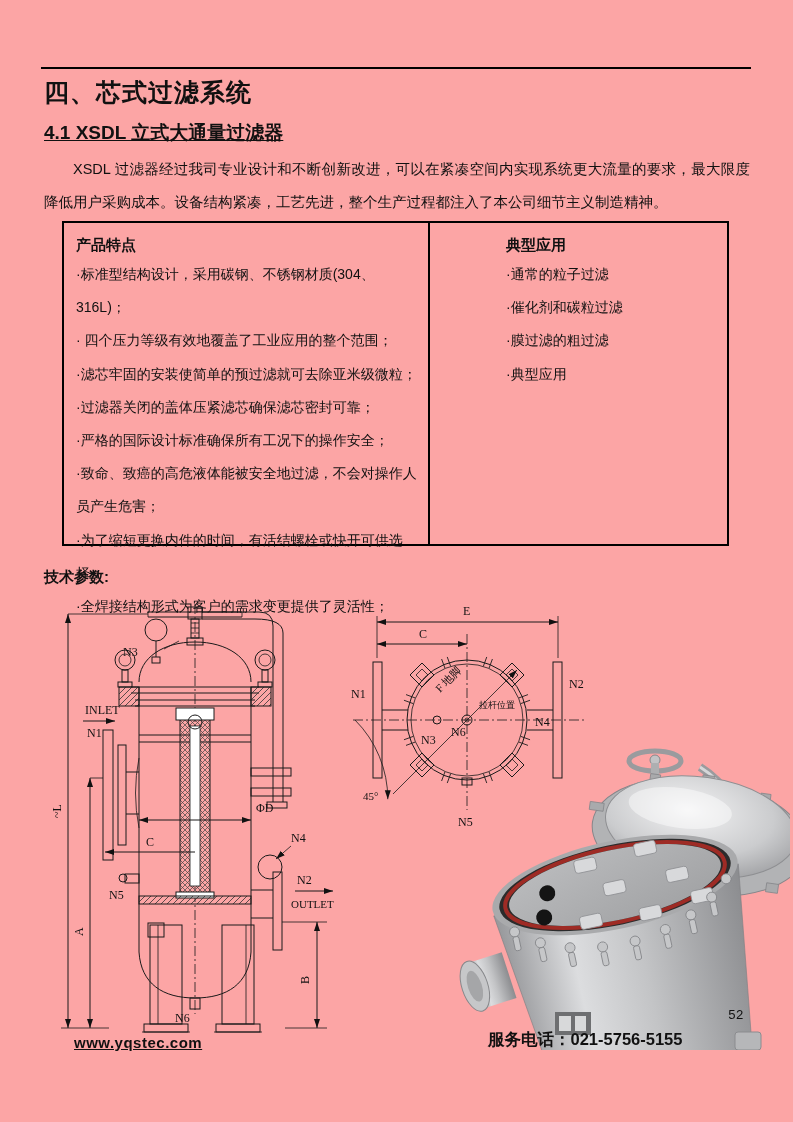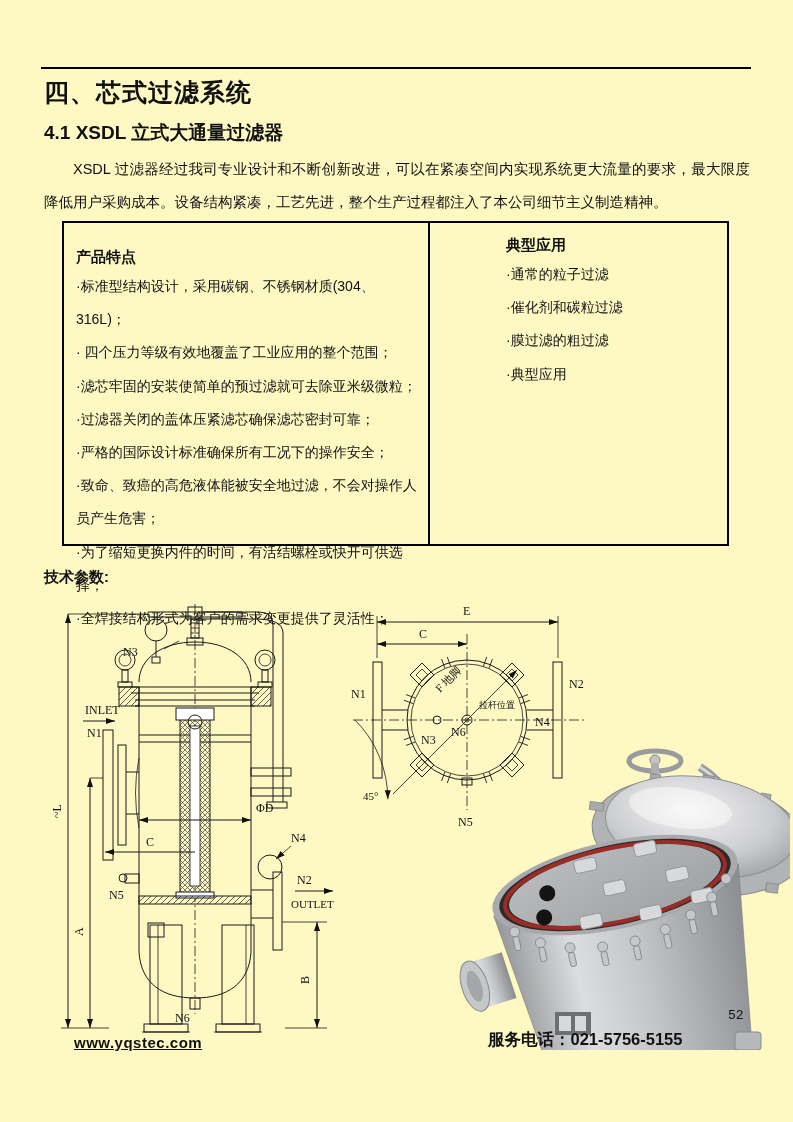--- a/index.html
+++ b/index.html
@@ -1,25 +1,25 @@
 <!DOCTYPE html>
 <html><head>
 <meta charset="utf-8">
 <style>
   html,body{margin:0;padding:0;background:#e8e8e8;}
-  .page{position:relative;width:793px;height:1122px;background:#fef9c3;margin:0 auto;
+  .page{position:relative;width:793px;height:1122px;background:#fca5a5;margin:0 auto;
         font-family:"Liberation Sans",sans-serif;color:#111;overflow:hidden;}
   .top-rule{position:absolute;left:41px;top:67px;width:710px;height:2px;background:#000;}
   .title{position:absolute;left:44px;top:76px;font-size:25px;font-weight:bold;letter-spacing:1px;}
-  .subtitle{position:absolute;left:44px;top:120px;font-size:19px;font-weight:bold;}
+  .subtitle{position:absolute;left:44px;top:120px;font-size:19px;font-weight:bold;text-decoration:underline;}
   .intro{position:absolute;left:44px;top:153px;width:706px;font-size:14.5px;line-height:33px;
          text-align:justify;text-indent:29px;}
   .tbl{position:absolute;left:62px;top:221px;width:667px;height:325px;border:2px solid #000;
        box-sizing:border-box;display:flex;}
-  .colL{width:366px;border-right:2px solid #000;box-sizing:border-box;padding:21px 8px 0 12px;}
+  .colL{width:366px;border-right:2px solid #000;box-sizing:border-box;padding:9px 8px 0 12px;}
   .colR{flex:1;padding:9px 8px 8px 76px;box-sizing:border-box;}
   .cell-h{font-size:15px;font-weight:bold;line-height:26px;}
   .bullet{font-size:14px;line-height:33.2px;}
   .tech{position:absolute;left:44px;top:568px;font-size:15px;font-weight:bold;}
   .svgabs{position:absolute;}
   .pageno{position:absolute;left:728px;top:1008px;font-size:13px;font-family:Liberation Mono, monospace;}
   .site{position:absolute;left:74px;top:1034px;font-size:15px;font-weight:bold;letter-spacing:.5px;text-decoration:underline;}
   .phone{position:absolute;left:488px;top:1029px;font-size:16.5px;font-weight:bold;}
   svg text{font-family:"Liberation Serif",serif;fill:#111;}
   .dln{stroke:#1a1a1a;stroke-width:1;fill:none;}

